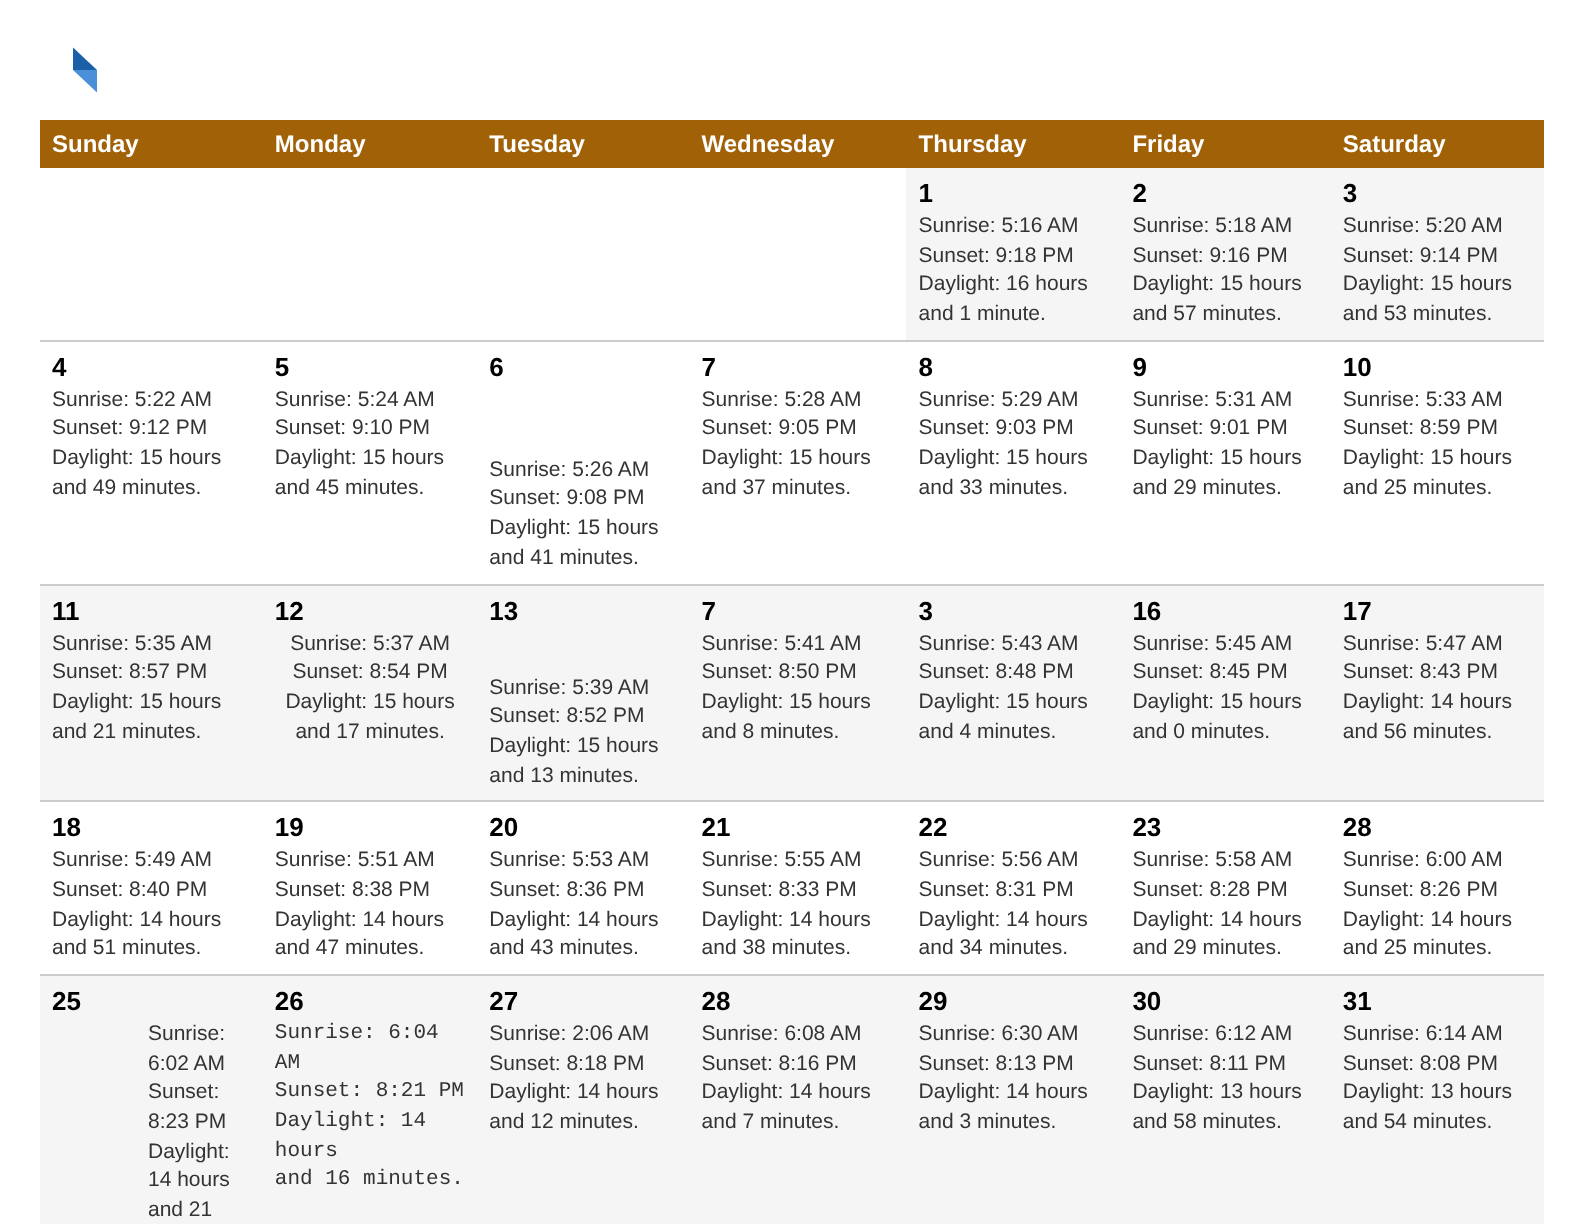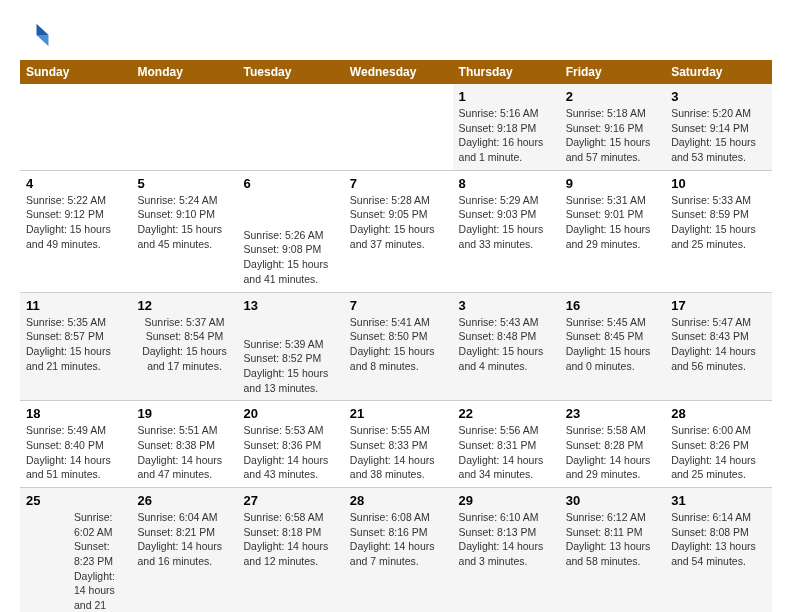--- a/index.html
+++ b/index.html
@@ -300,42 +300,42 @@
       <tr>
         <td>
           <div class="day-number">25</div>
           <div class="day-info" style="white-space: pre-line; margin-left: 48px;">Sunrise: 6:02 AM
 Sunset: 8:23 PM
 Daylight: 14 hours
 and 21 minutes.</div>
         </td>
         <td>
           <div class="day-number">26</div>
-          <div class="day-info" style="white-space: pre-line;">Sunrise: 6:04 AM
+          <div class="day-info" style="white-space: pre-line; font-family: Liberation Mono, monospace;">Sunrise: 6:04 AM
 Sunset: 8:21 PM
 Daylight: 14 hours
 and 16 minutes.</div>
         </td>
         <td>
           <div class="day-number">27</div>
-          <div class="day-info" style="white-space: pre-line;">Sunrise: 6:58 AM
+          <div class="day-info" style="white-space: pre-line;">Sunrise: 2:06 AM
 Sunset: 8:18 PM
 Daylight: 14 hours
 and 12 minutes.</div>
         </td>
         <td>
           <div class="day-number">28</div>
           <div class="day-info" style="white-space: pre-line;">Sunrise: 6:08 AM
 Sunset: 8:16 PM
 Daylight: 14 hours
 and 7 minutes.</div>
         </td>
         <td>
           <div class="day-number">29</div>
-          <div class="day-info" style="white-space: pre-line;">Sunrise: 6:10 AM
+          <div class="day-info" style="white-space: pre-line;">Sunrise: 6:30 AM
 Sunset: 8:13 PM
 Daylight: 14 hours
 and 3 minutes.</div>
         </td>
         <td>
           <div class="day-number">30</div>
           <div class="day-info" style="white-space: pre-line;">Sunrise: 6:12 AM
 Sunset: 8:11 PM
 Daylight: 13 hours
 and 58 minutes.</div>

